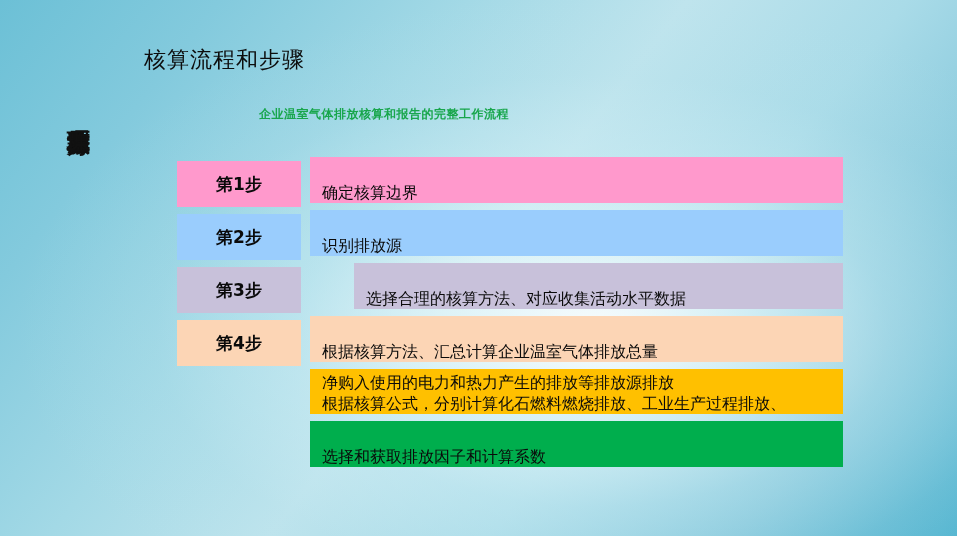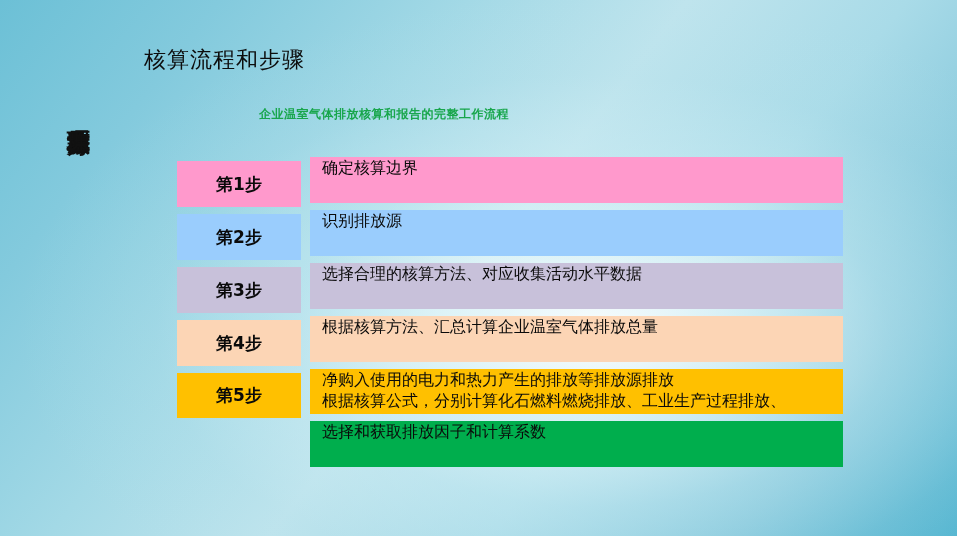--- a/index.html
+++ b/index.html
@@ -110,21 +110,21 @@
   }
 
   .step-bar {
     position: absolute;
     left: 133px;
     top: 0;
     right: 4px;
     height: 100%;
     display: flex;
     flex-direction: column;
-    justify-content: flex-start;
+    justify-content: flex-end;
     padding-left: 12px;
     box-sizing: border-box;
   }
 
   .step-bar .line {
     font-size: 16px;
     color: #0a0a0a;
     line-height: 1.32;
     white-space: nowrap;
   }
@@ -148,32 +148,31 @@
         </div>
       </div>
       <div class="flow-row">
         <div class="step-badge" style="background: rgb(154, 205, 253);">第2步</div>
         <div class="step-bar" style="background: rgb(154, 205, 253);">
           <div class="line">识别排放源</div>
         </div>
       </div>
       <div class="flow-row">
         <div class="step-badge" style="background: rgb(200, 193, 218);">第3步</div>
-        <div class="step-bar" style="background: rgb(200, 193, 218);">
+        <div class="step-bar" style="background: rgb(200, 193, 218); margin-left: 44px;">
           <div class="line">选择合理的核算方法、对应收集活动水平数据</div>
         </div>
       </div>
       <div class="flow-row">
         <div class="step-badge" style="background: rgb(252, 213, 181);">第4步</div>
         <div class="step-bar" style="background: rgb(252, 213, 181);">
           <div class="line">根据核算方法、汇总计算企业温室气体排放总量</div>
         </div>
       </div>
       <div class="flow-row tall">
-        <div class="step-badge" style="background: rgb(255, 192, 0);">第5步</div>
         <div class="step-bar" style="background: rgb(255, 192, 0);">
           <div class="line">净购入使用的电力和热力产生的排放等排放源排放</div>
           <div class="line">根据核算公式，分别计算化石燃料燃烧排放、工业生产过程排放、</div>
         </div>
       </div>
       <div class="flow-row">
         <div class="step-bar" style="background: rgb(0, 174, 77);">
           <div class="line">选择和获取排放因子和计算系数</div>
         </div>
       </div>

